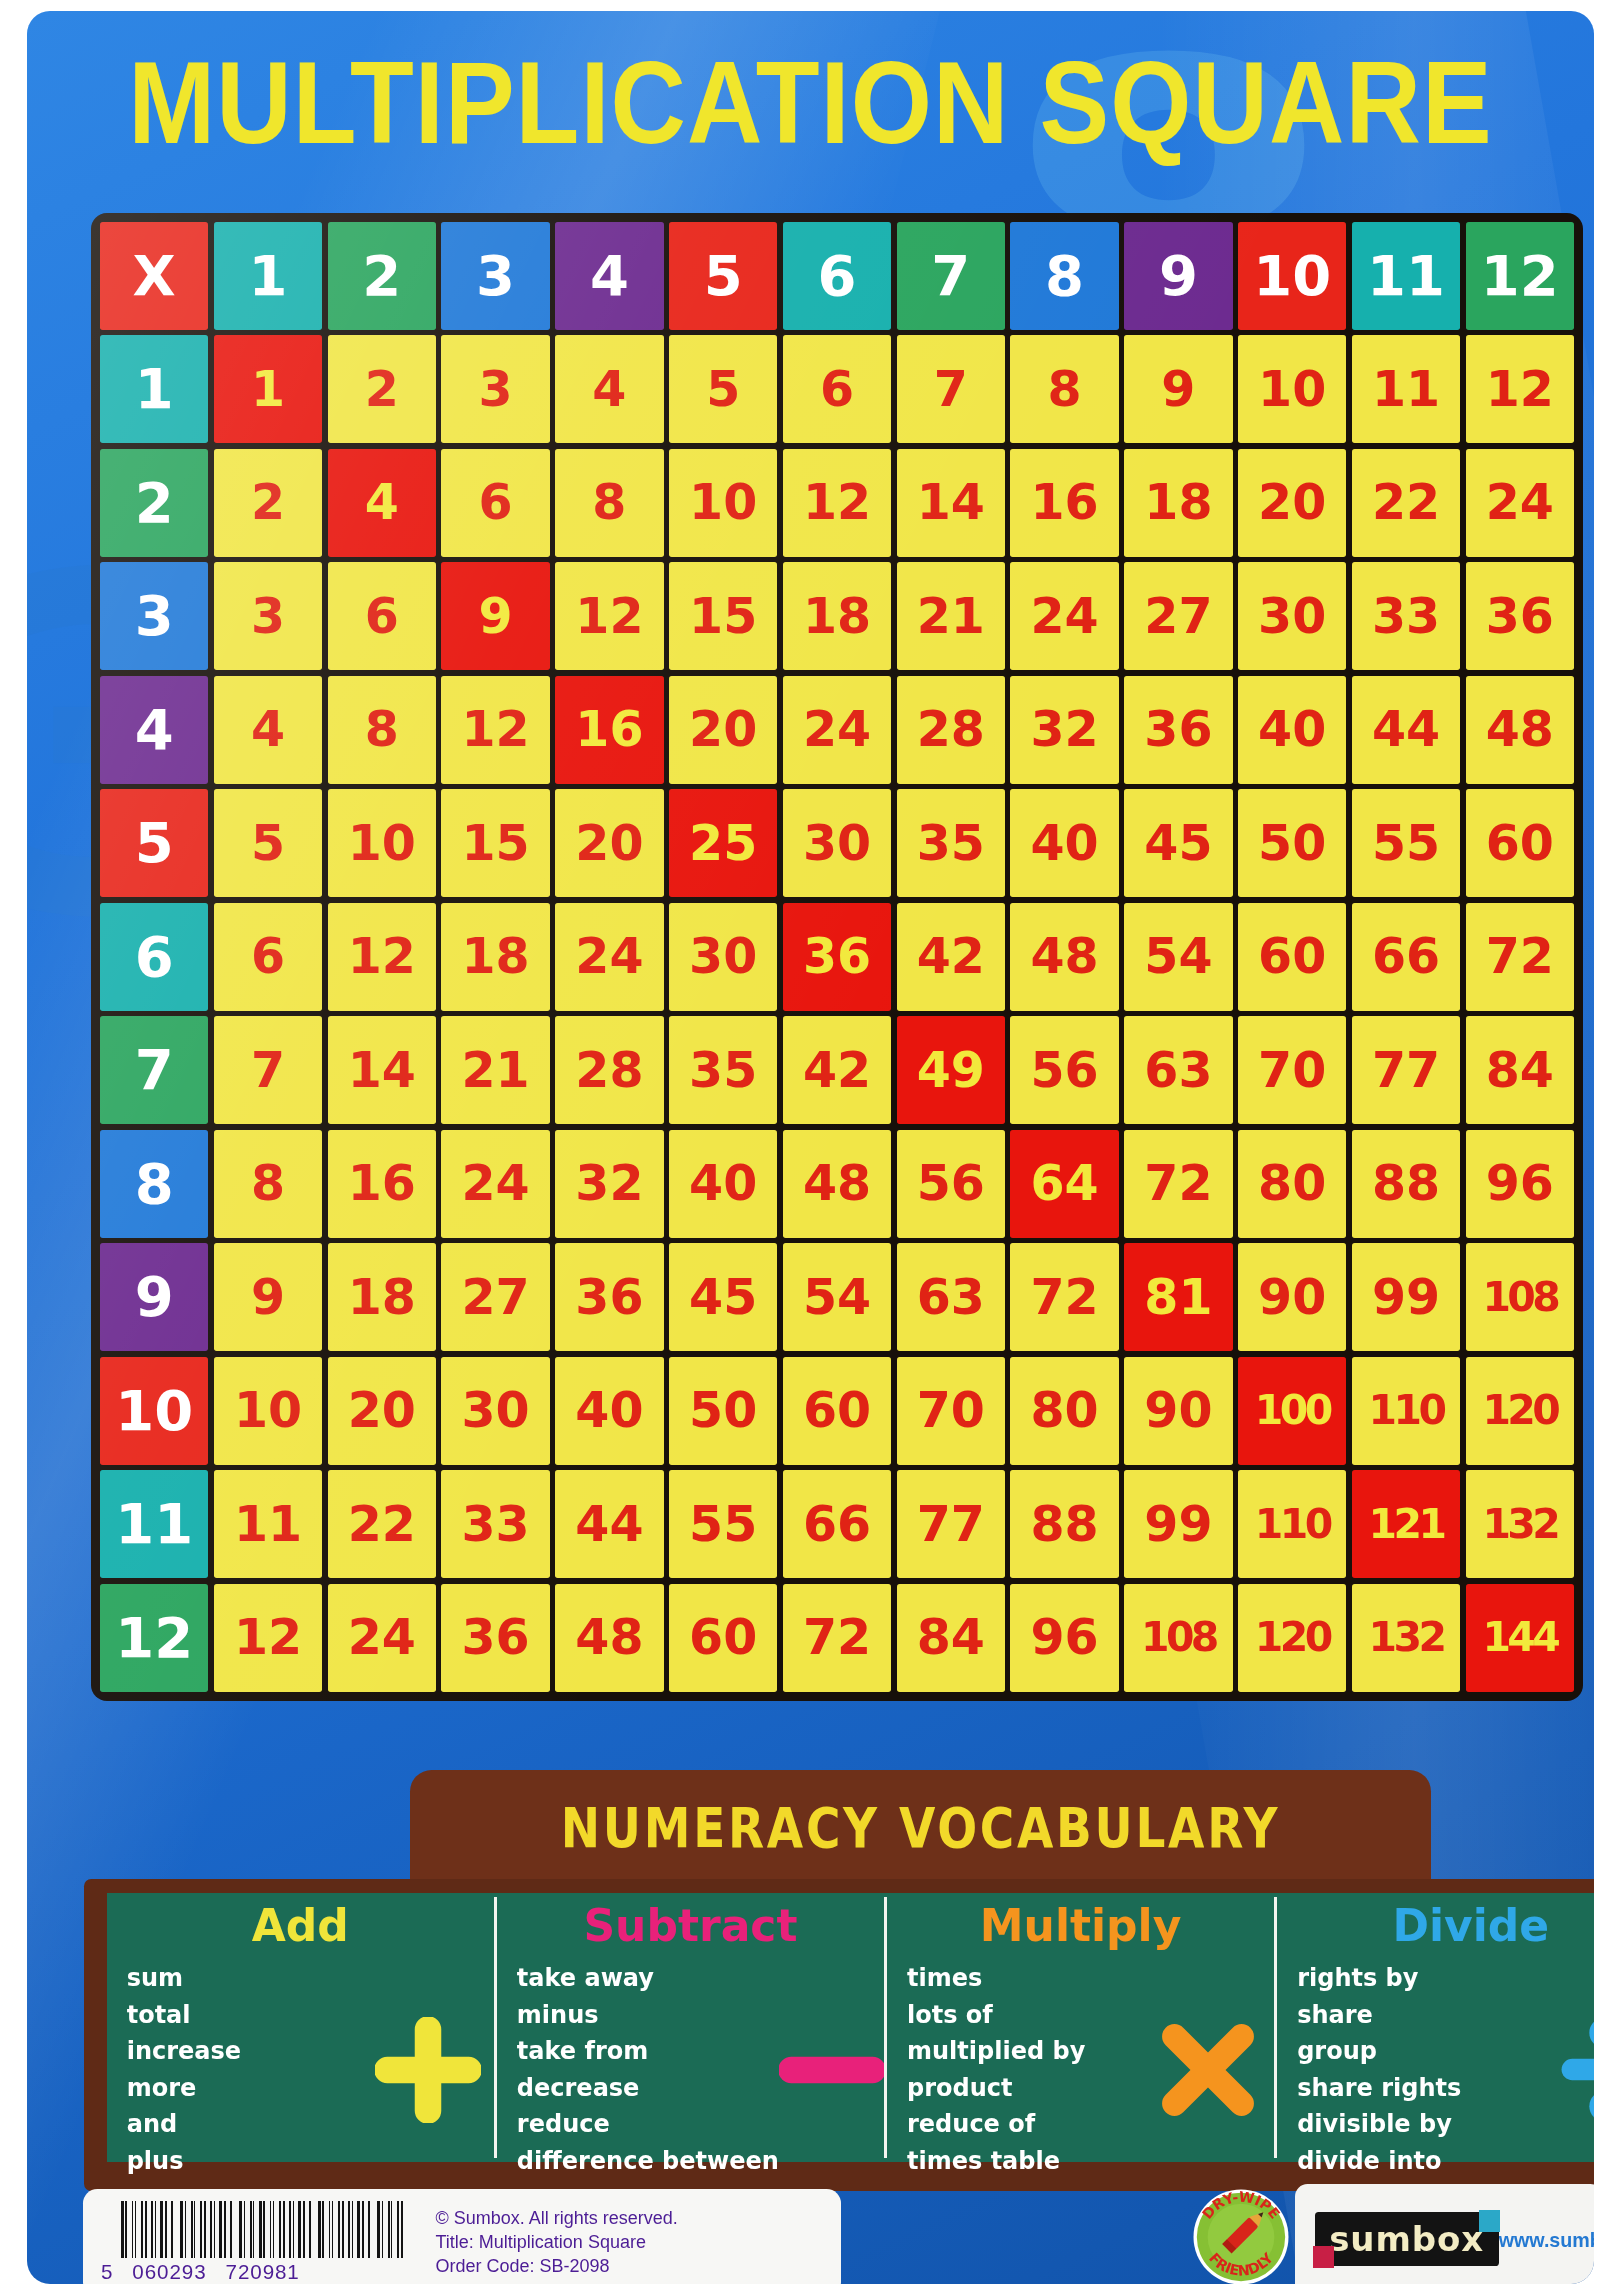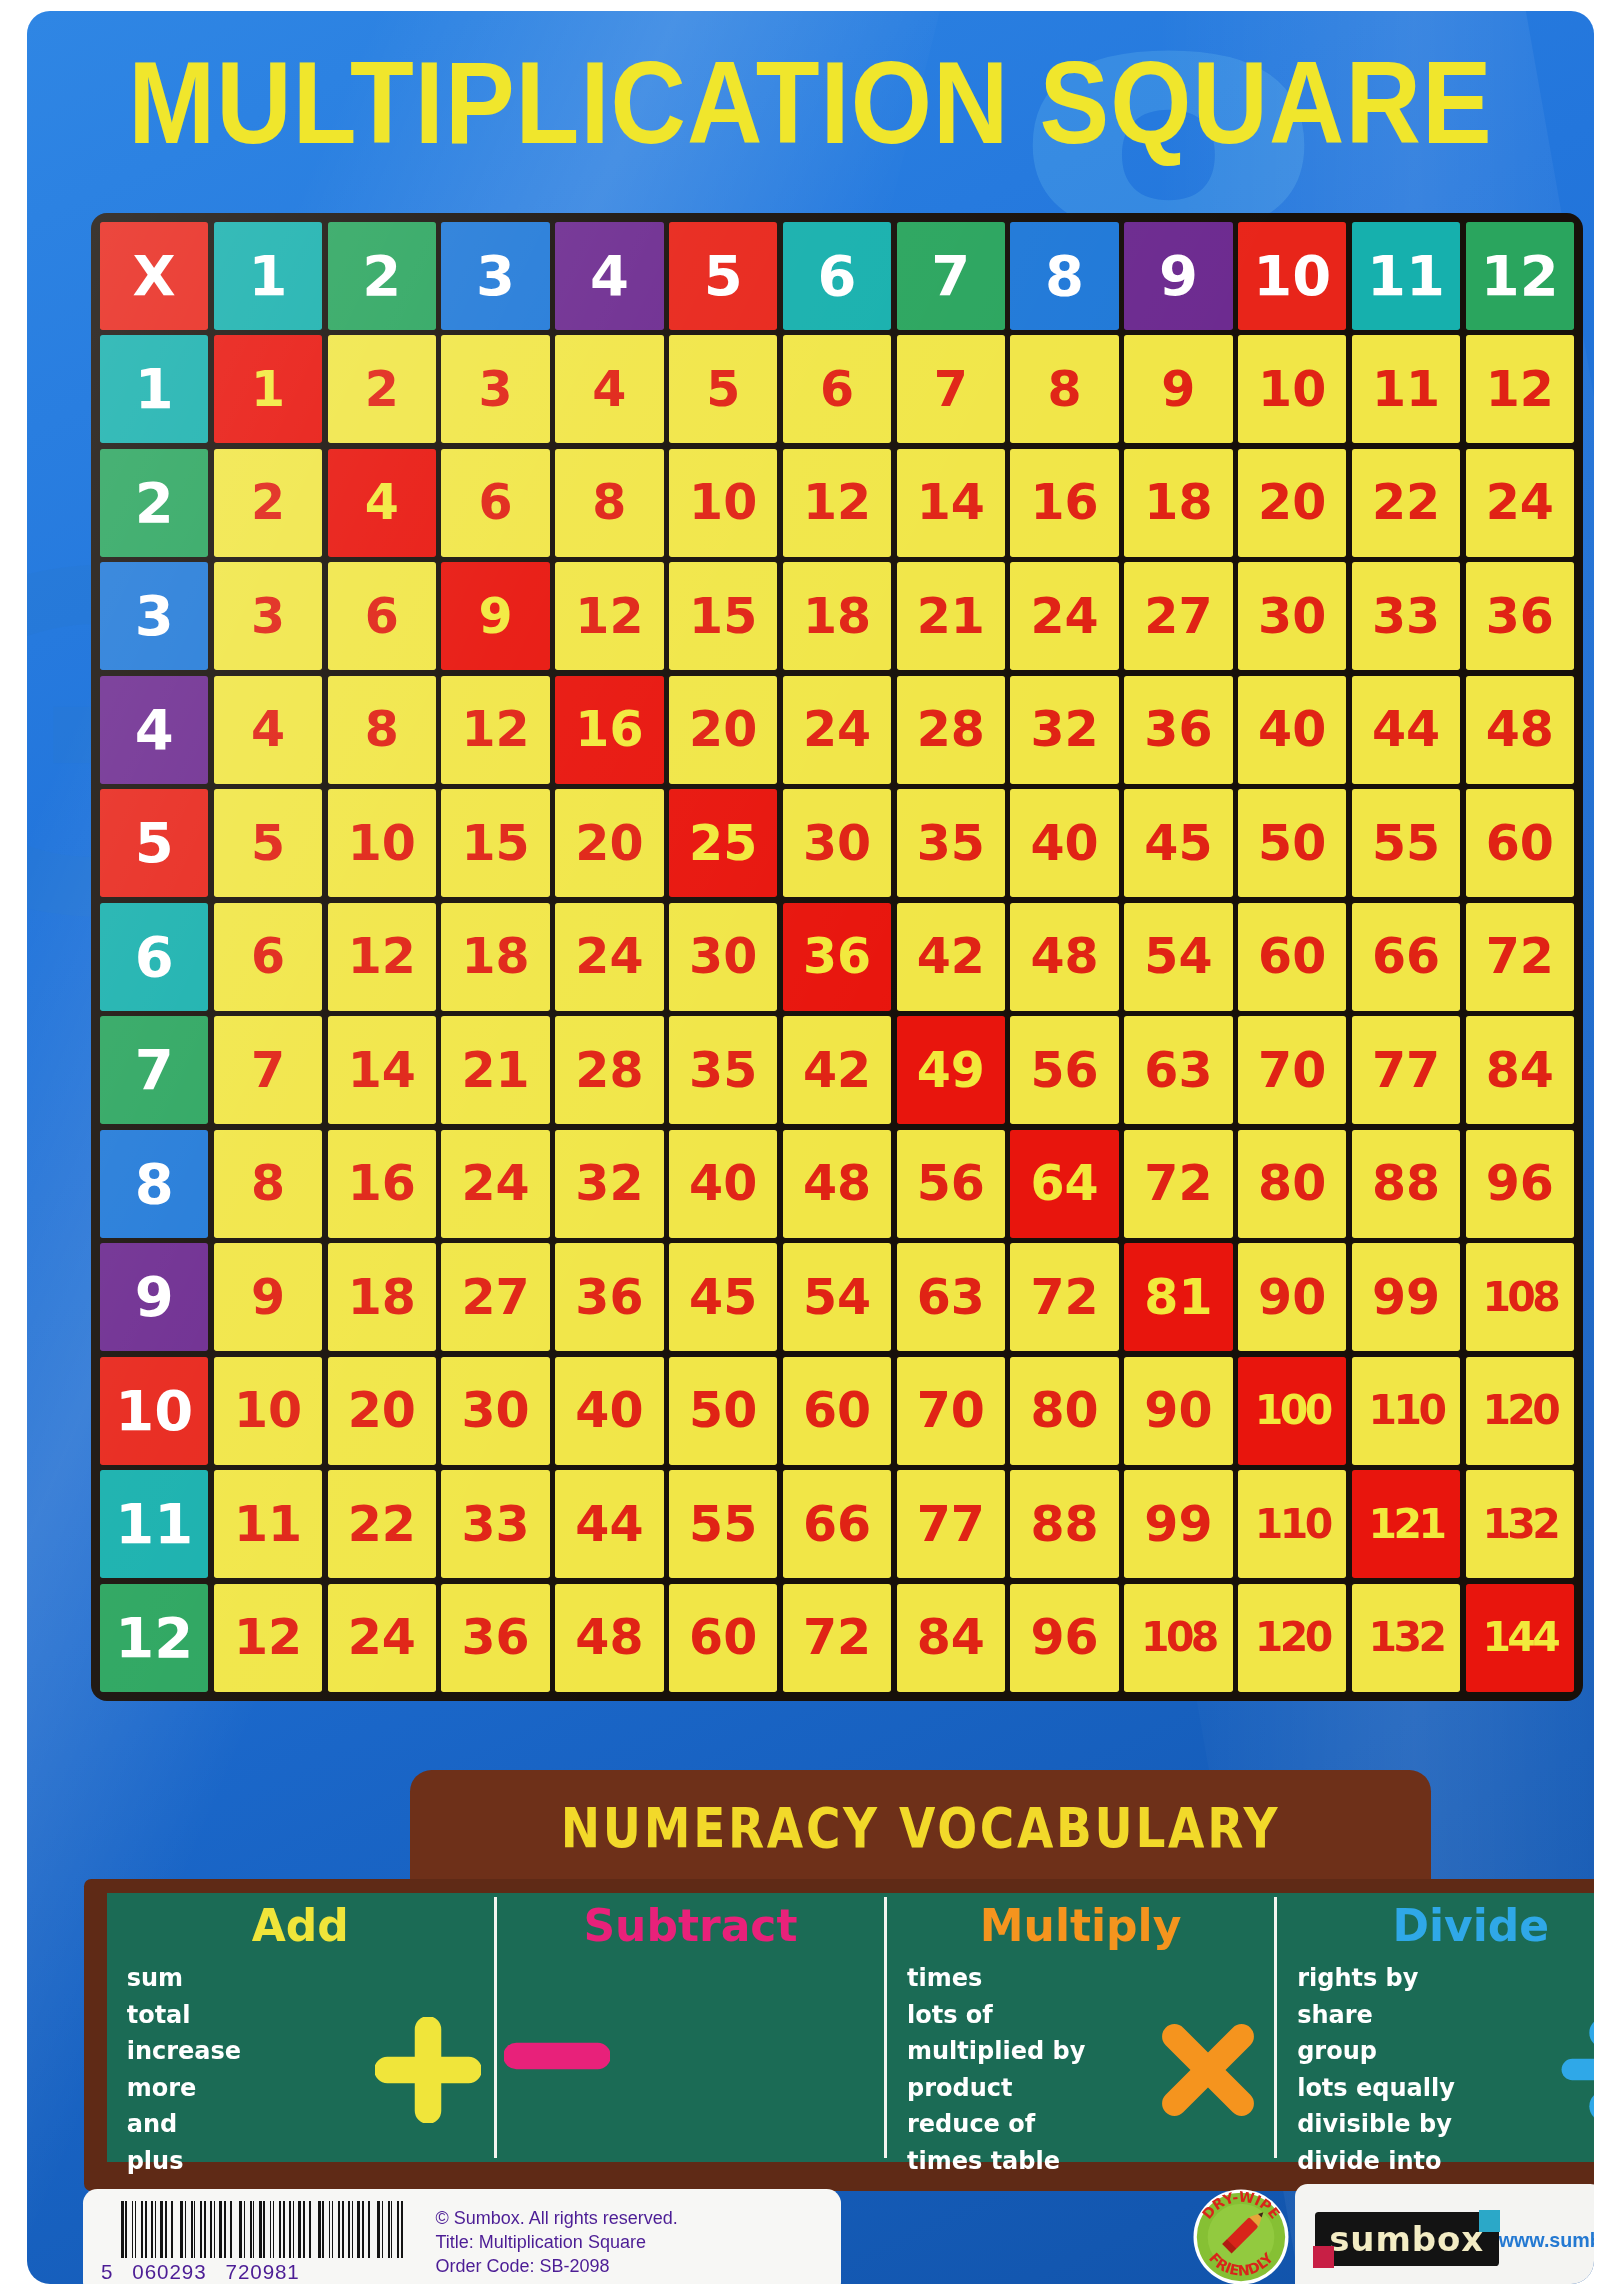--- a/index.html
+++ b/index.html
@@ -293,20 +293,28 @@
                 <svg width="106" height="106" viewBox="0 0 120 120">
                   <path d="M60 14 V106 M14 60 H106" stroke="#f0e53a" stroke-width="30" stroke-linecap="round" fill="none"></path>
                 </svg>
               </div>
             </div>
           </div>
           <div class="vsep"></div>
           <div class="vcol">
             <div class="vhead" style="color: rgb(232, 33, 122);">Subtract</div>
             <div class="vrow">
+              <div class="words">
+                <div>take away</div>
+                <div>minus</div>
+                <div>take from</div>
+                <div>decrease</div>
+                <div>reduce</div>
+                <div>difference between</div>
+              </div>
               <div class="sym">
                 <svg width="106" height="106" viewBox="0 0 120 120">
                   <path d="M14 60 H106" stroke="#e8217a" stroke-width="30" stroke-linecap="round" fill="none"></path>
                 </svg>
               </div>
             </div>
           </div>
           <div class="vsep"></div>
           <div class="vcol">
             <div class="vhead" style="color: rgb(245, 148, 30);">Multiply</div>
@@ -327,21 +335,21 @@
             </div>
           </div>
           <div class="vsep"></div>
           <div class="vcol">
             <div class="vhead" style="color: rgb(47, 168, 232);">Divide</div>
             <div class="vrow">
               <div class="words">
                 <div>rights by</div>
                 <div>share</div>
                 <div>group</div>
-                <div>lots equally</div>
+                <div>share rights</div>
                 <div>divisible by</div>
                 <div>divide into</div>
               </div>
               <div class="sym">
                 <svg width="93" height="113" viewBox="0 0 104 126">
                   <circle cx="52" cy="22" r="17" fill="#2fa8e8"></circle>
                   <rect x="4" y="51" width="96" height="24" rx="12" fill="#2fa8e8"></rect>
                   <circle cx="52" cy="104" r="17" fill="#2fa8e8"></circle>
                 </svg>
               </div>

